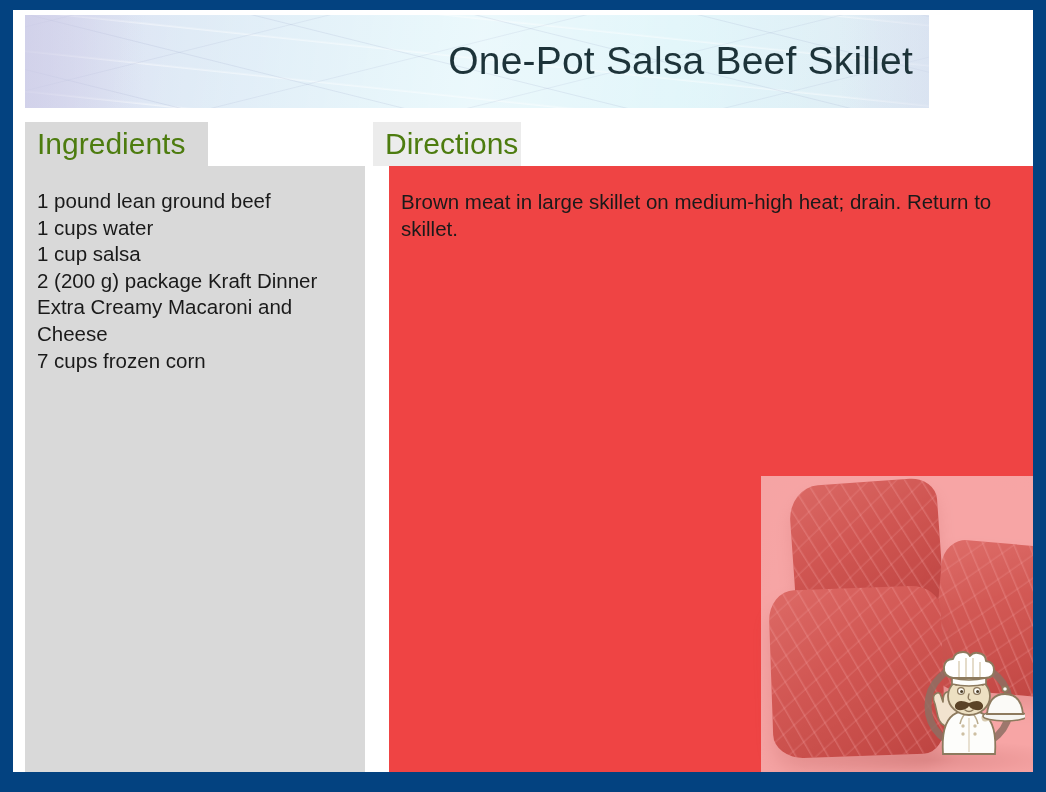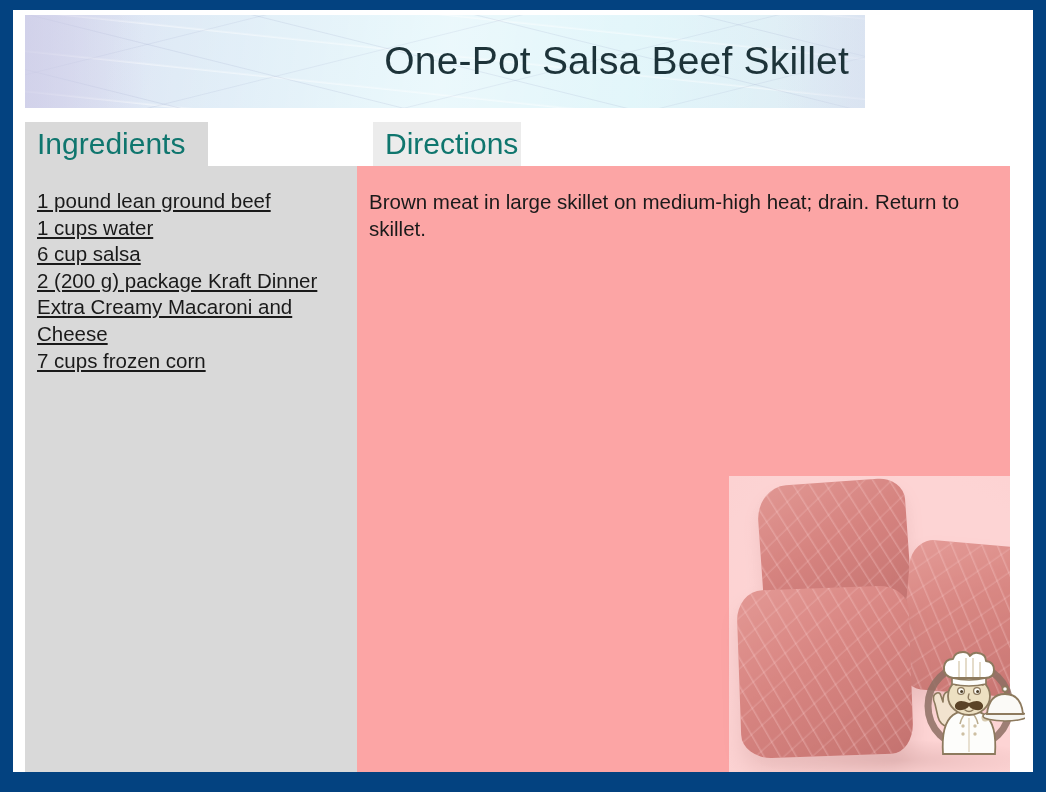--- a/index.html
+++ b/index.html
@@ -29,21 +29,21 @@
     height: 762px;
     background: #ffffff;
     overflow: hidden;
   }
 
   
   .banner {
     position: absolute;
     left: 12px;
     top: 5px;
-    width: 840px;
+    width: 904px;
     height: 93px;
     background:
       linear-gradient(100deg,
         rgba(255,255,255,0.00) 0%,
         rgba(255,255,255,0.55) 50%,
         rgba(255,255,255,0.00) 100%),
       linear-gradient(92deg,
         #dcdcf0 0%,
         #d8e6f4 18%,
         #d3f0f8 48%,
@@ -113,21 +113,21 @@
     position: absolute;
     top: 0;
     height: 44px;
     display: flex;
     align-items: center;
     padding-left: 12px;
   }
   .tab-label {
     font-size: 30px;
     font-weight: 400;
-    color: #0f766e;
+    color: #4d7c0f;
     line-height: 1;
   }
 
   .panel {
     position: absolute;
     top: 44px;
     bottom: 0;
     overflow: hidden;
   }
   .panel-inner {
@@ -136,26 +136,25 @@
 
   
   .col-ing .tab   { left: 12px; width: 183px; background: #d9d9d9; }
   .col-ing .panel { left: 12px; width: 340px; background: #d9d9d9; }
 
   .ing-line {
     font-size: 20.5px;
     line-height: 26.6px;
     color: #1a1a1a;
     white-space: normal;
-    text-decoration: underline;
   }
 
   
   .col-dir .tab   { left: 360px; width: 148px; background: #ececec; }
-  .col-dir .panel { left: 344px; width: 653px; background: #fca5a5; }
+  .col-dir .panel { left: 376px; width: 653px; background: #ef4444; }
 
   .dir-para {
     font-size: 20.5px;
     line-height: 27px;
     color: #1a1a1a;
     margin-bottom: 22px;
     position: relative;
     z-index: 2;
   }
   .dir-para:last-child { margin-bottom: 0; }
@@ -256,21 +255,21 @@
     <div class="columns">
 
       <div class="col-ing">
         <div class="tab">
           <span class="tab-label">Ingredients</span>
         </div>
         <div class="panel">
           <div class="panel-inner">
             <div class="ing-line">1 pound lean ground beef</div>
             <div class="ing-line">1 cups water</div>
-            <div class="ing-line">6 cup salsa</div>
+            <div class="ing-line">1 cup salsa</div>
             <div class="ing-line">2 (200 g) package Kraft Dinner Extra Creamy Macaroni and Cheese</div>
             <div class="ing-line">7 cups frozen corn</div>
           </div>
         </div>
       </div>
 
       <div class="col-dir">
         <div class="tab">
           <span class="tab-label">Directions</span>
         </div>

